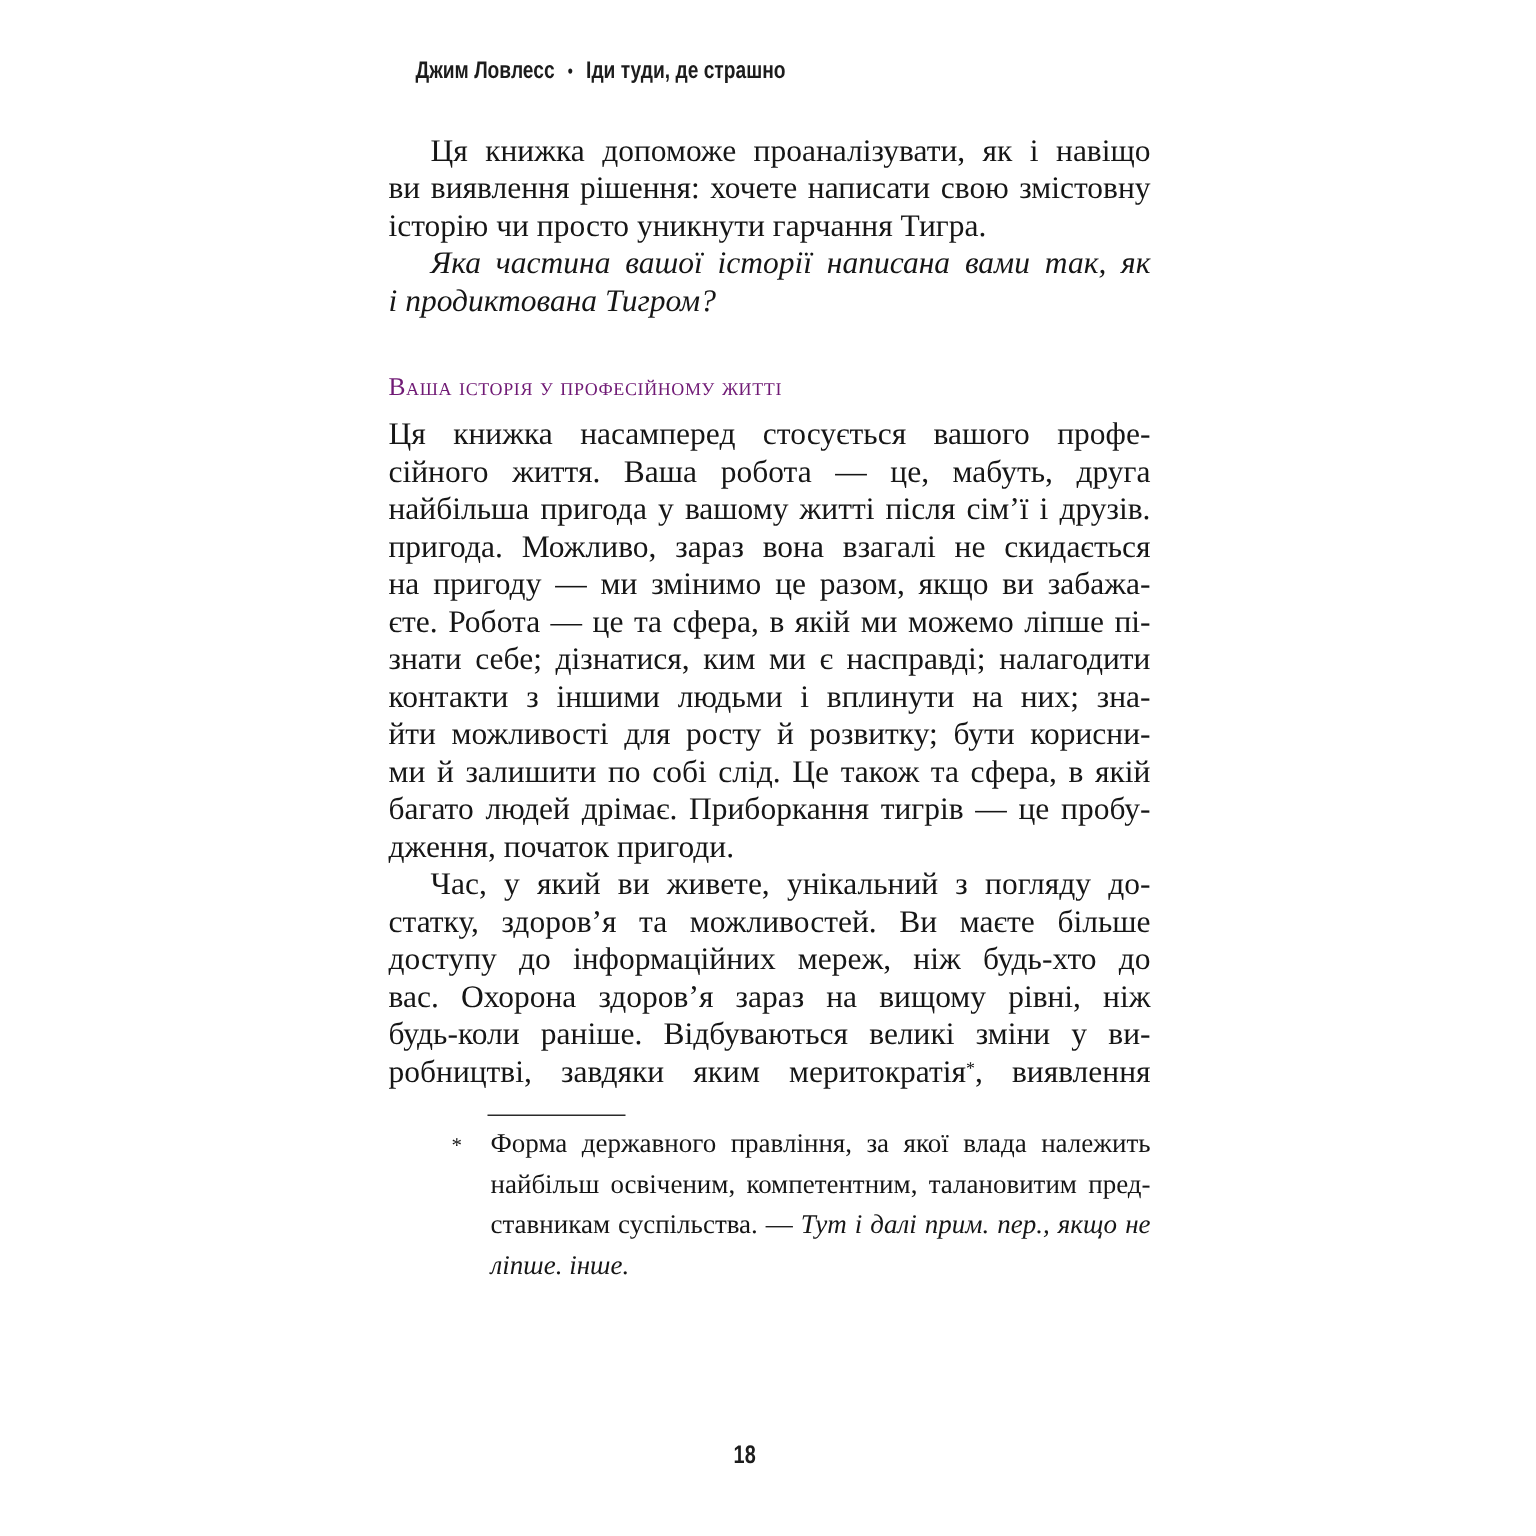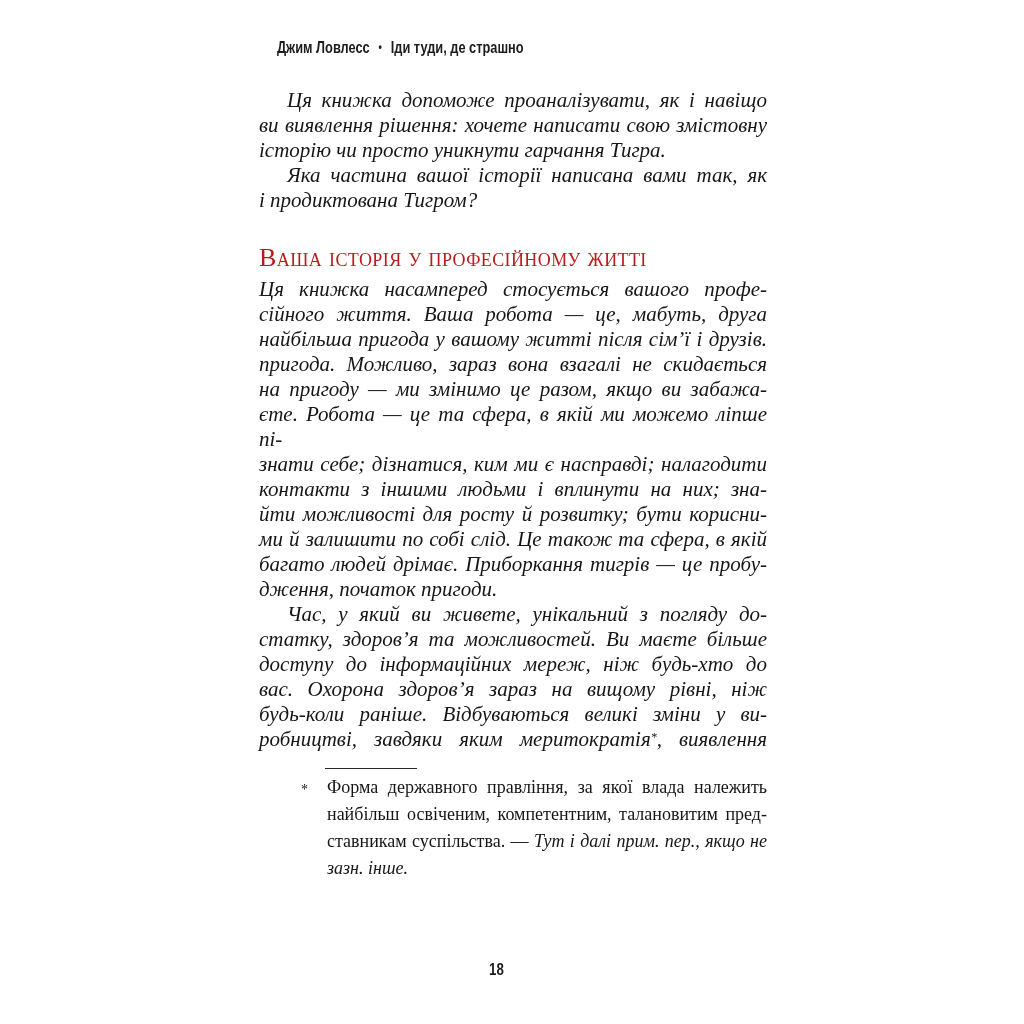--- a/index.html
+++ b/index.html
@@ -23,32 +23,32 @@
   }
   .running-header .sep { font-size:12px; margin:0 11px; position:relative; top:-1px; }
 
   
   .page-column {
     position:absolute; left:259px; top:88px; width:508px;
     font-size:21px; line-height:25px;
   }
   .para { margin:0; }
   .para.italic { font-style:italic; }
-  .line { text-align:justify;font-style:italic; }
+  .line { text-align:justify; }
   .line.j { text-align-last:justify; }
   .line.indent { text-indent:28px; }
   .it { font-style:italic; }
   .sup { font-size:12px; vertical-align:top; position:relative; top:-2px; }
 
   .section-heading {
     margin-top:31px; margin-bottom:6px;
     font-variant:small-caps;
-    font-size:26px; line-height:27px;
+    font-size:17px; line-height:27px;
     letter-spacing:0.4px;
-    color:#b91c1c;
+    color:#701a75;
   }
 
   
   .footnote { margin-top:16px; }
   .footnote-rule {
     margin-left:66px; width:92px; height:0;
     border-top:1.5px solid #2a2a2a; margin-bottom:5px;
   }
   .footnote-body { display:flex; margin-left:42px; }
   .footnote-marker { width:26px; flex:0 0 26px; font-size:14px; padding-top:3px; }
@@ -111,21 +111,21 @@
       <div class="line j"><span>робництві, завдяки яким меритократія</span><span class="sup">*</span><span>, виявлення</span></div>
     </div>
     <div class="footnote">
       <div class="footnote-rule"></div>
       <div class="footnote-body">
         <span class="footnote-marker">*</span>
         <div class="footnote-lines">
           <div class="fline j">Форма державного правління, за якої влада належить</div>
           <div class="fline j">найбільш освіченим, компетентним, талановитим пред-</div>
           <div class="fline j"><span>ставникам суспільства. — </span><span class="it">Тут і далі прим. пер., якщо не</span></div>
-          <div class="fline"><span class="it">зазн. інше.</span></div>
+          <div class="fline"><span class="it">ліпше. інше.</span></div>
         </div>
       </div>
     </div>
   </div>
 
 <div class="page-number">
   <span>18</span>
 </div>
 
 </body></html>

